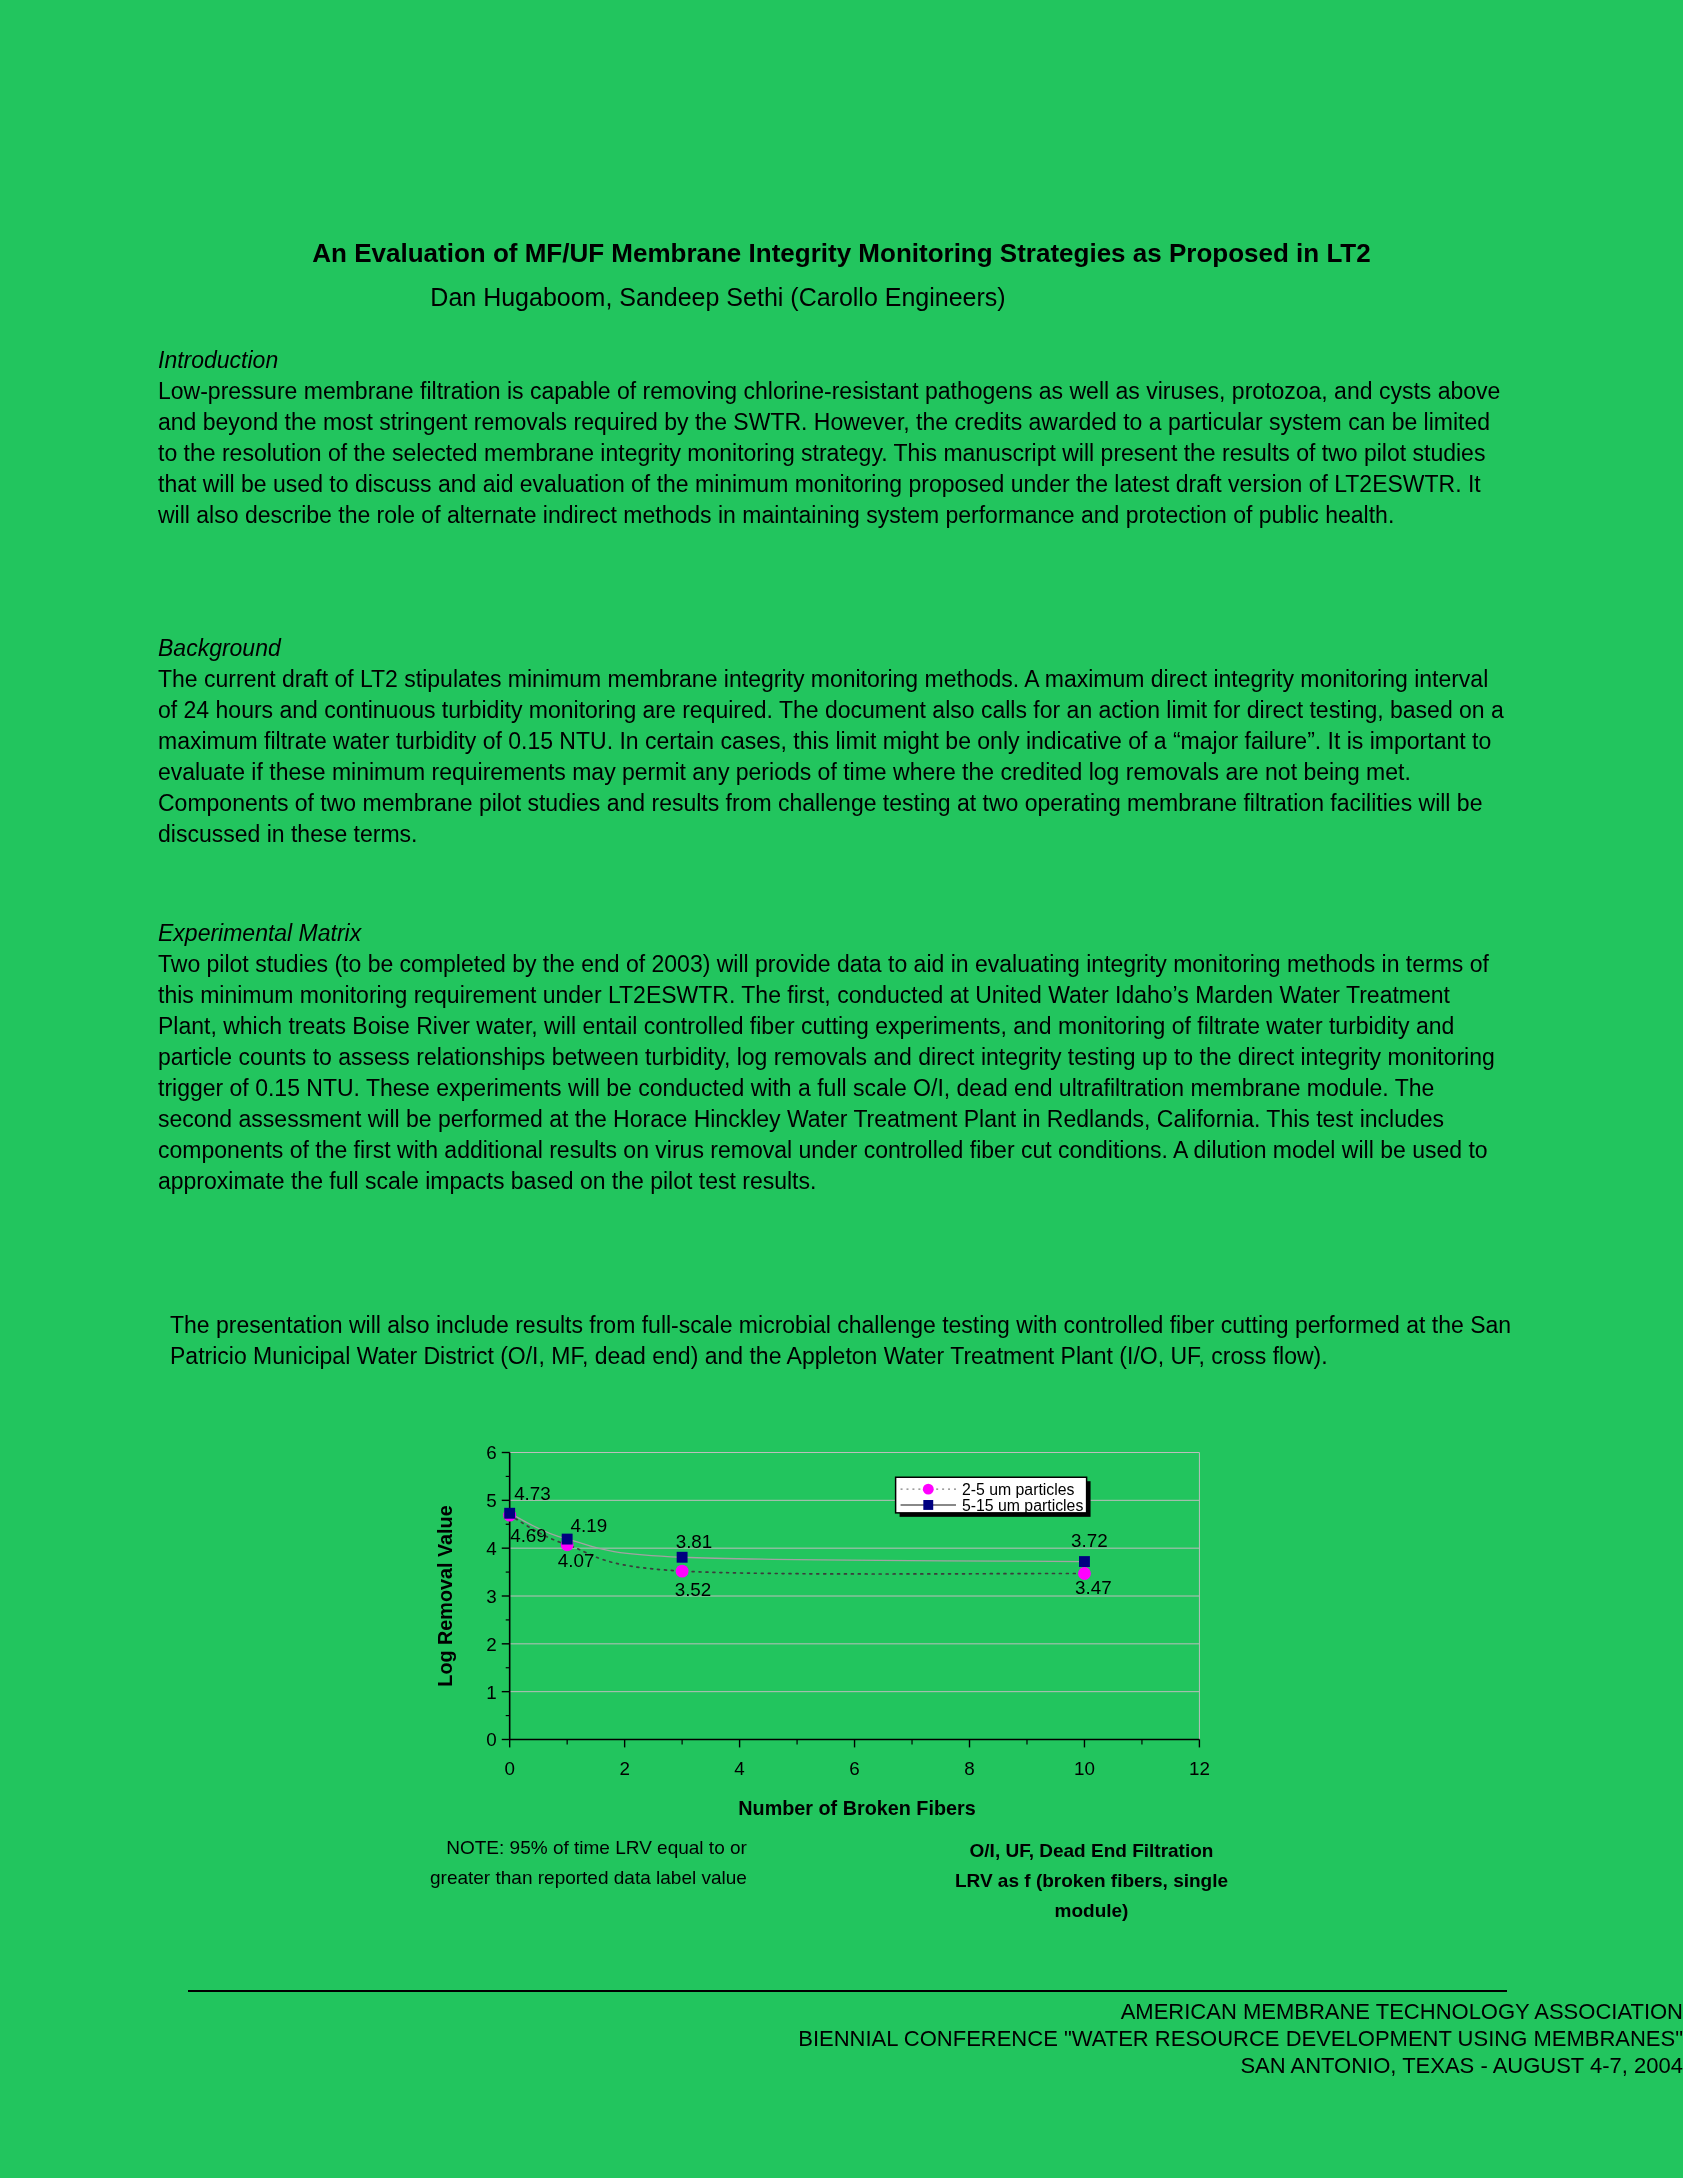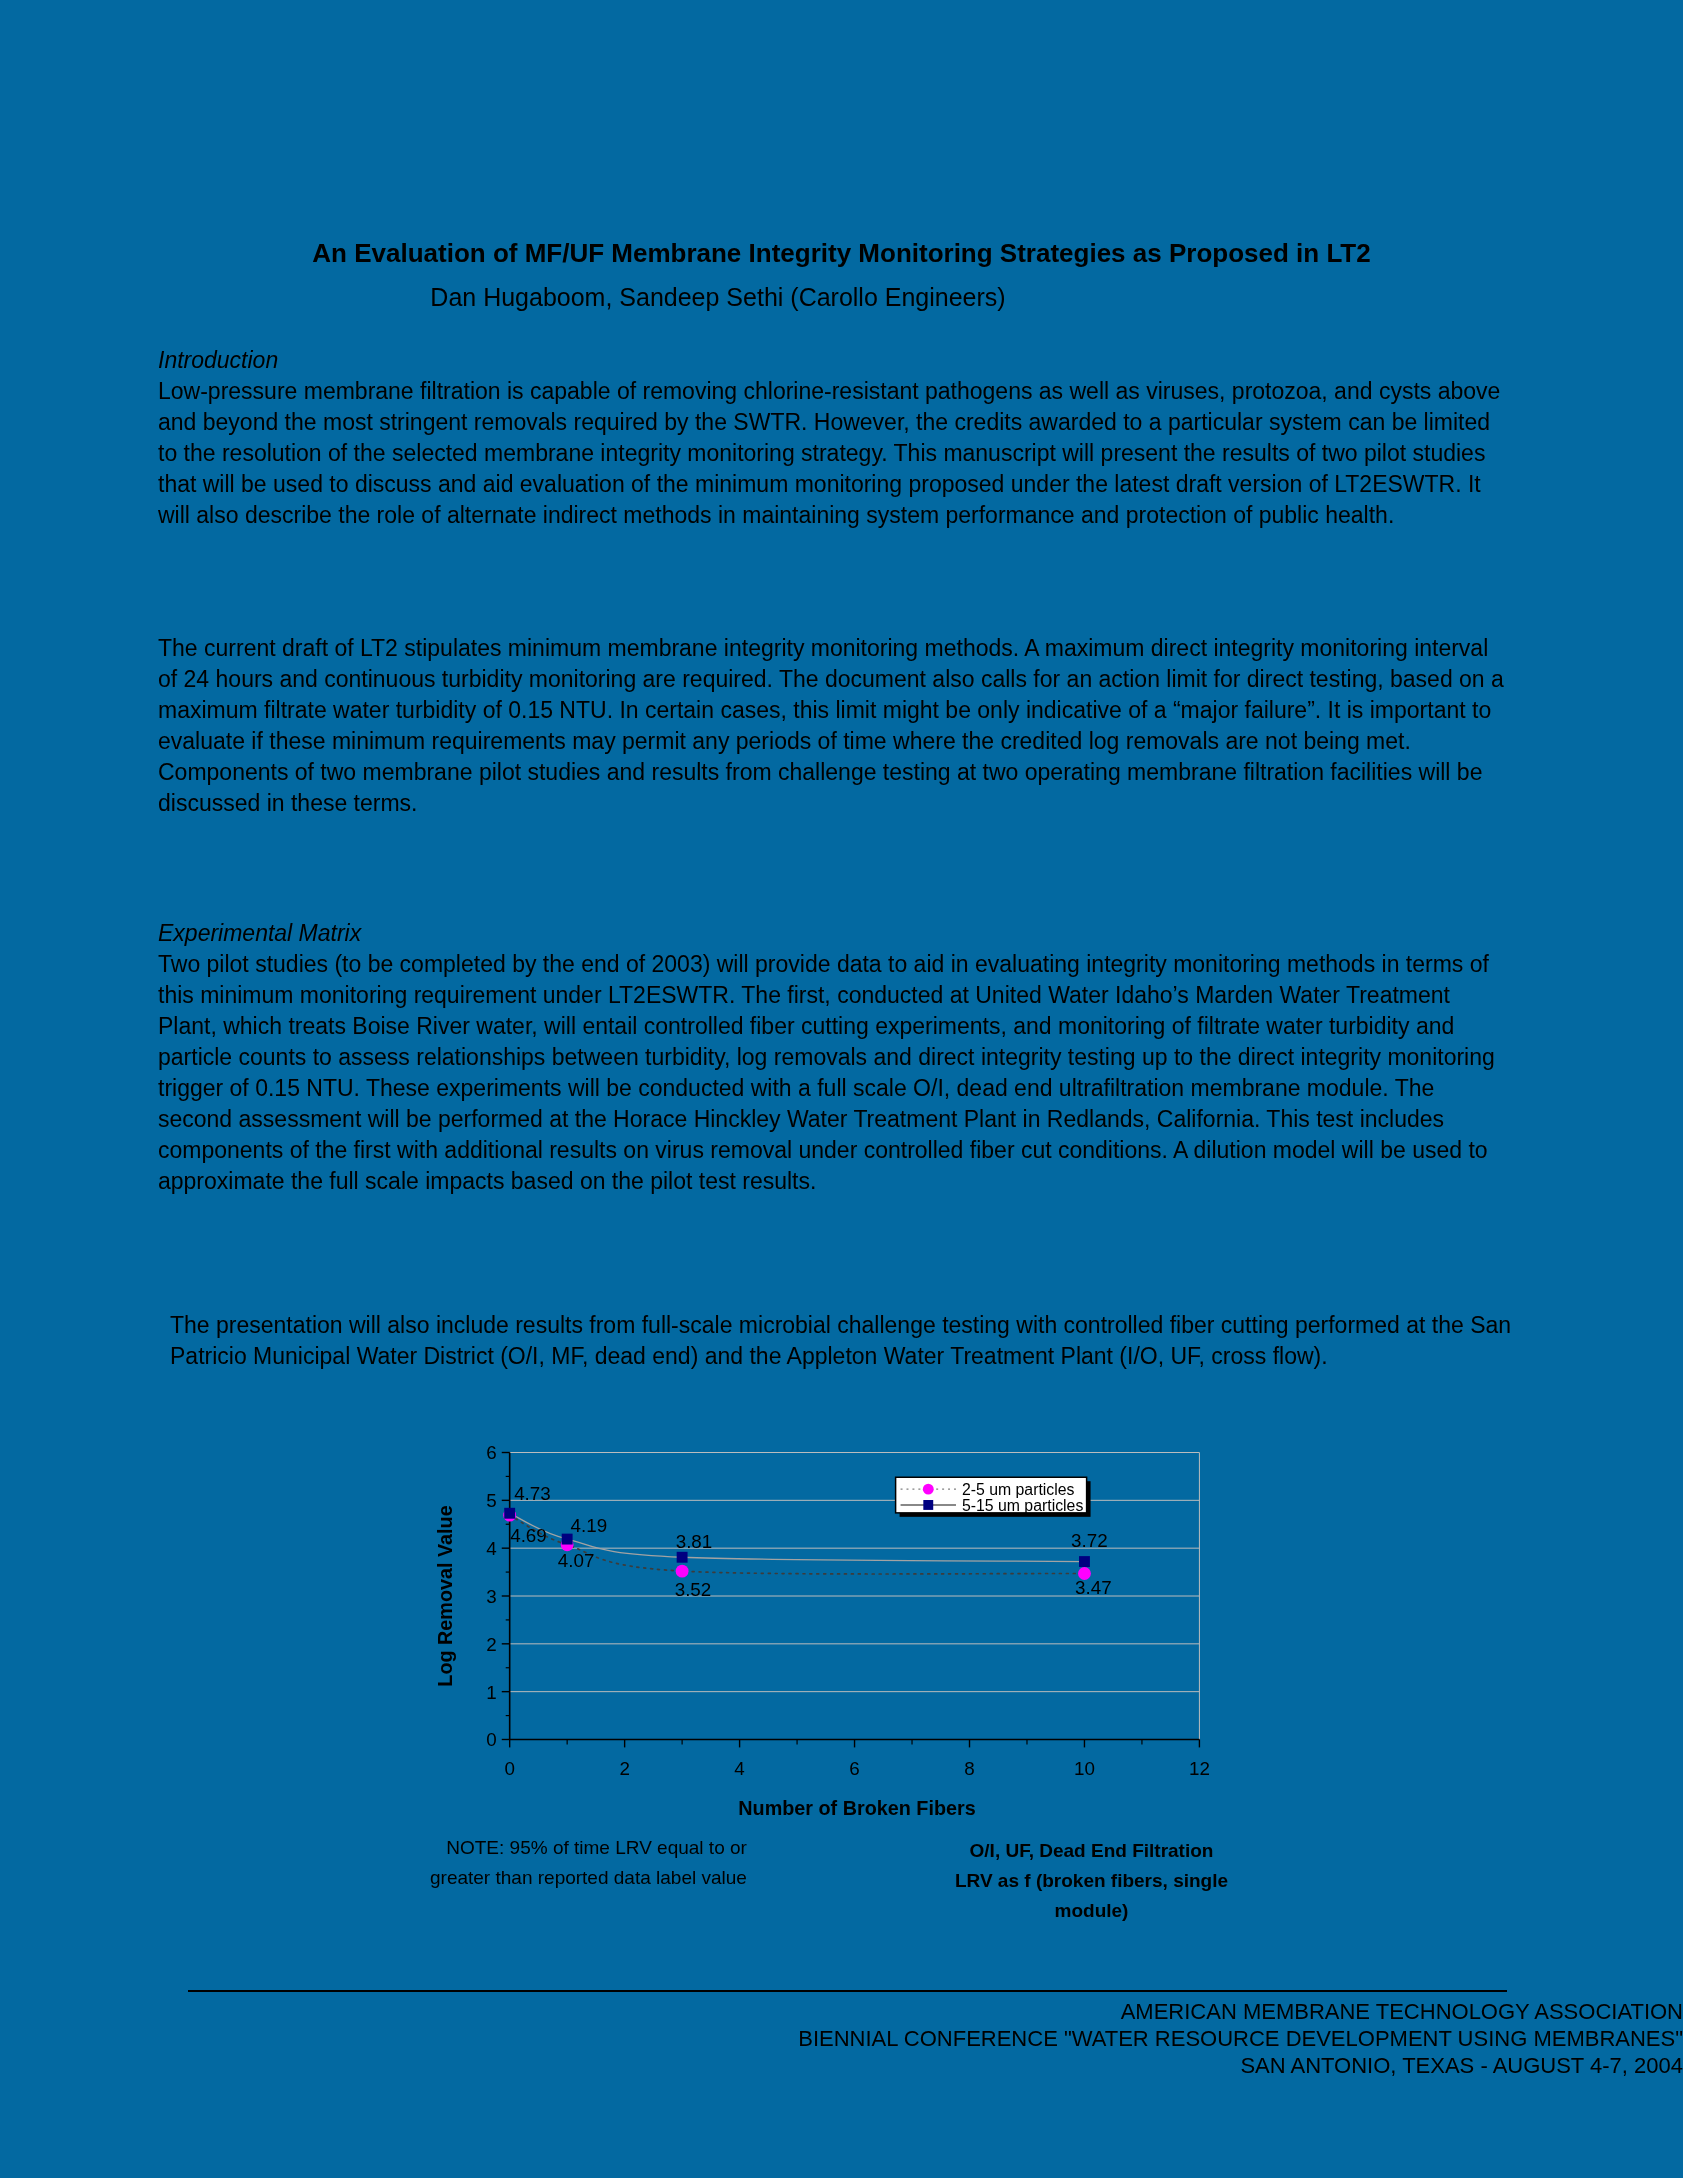--- a/index.html
+++ b/index.html
@@ -1,16 +1,16 @@
 <!DOCTYPE html>
 <html><head>
 <meta charset="utf-8">
 <style>
   html,body{margin:0;padding:0;background:#888;}
-  .page{position:relative;width:1683px;height:2178px;background:#0369a1;
+  .page{position:relative;width:1683px;height:2178px;background:#22c55e;
         font-family:"Liberation Sans",sans-serif;color:#000;overflow:hidden;}
   .paper-title{position:absolute;top:238px;left:0;width:1683px;text-align:center;
         font-size:26px;font-weight:bold;}
   .paper-authors{position:absolute;top:283px;left:0;width:1436px;text-align:center;
         font-size:25px;}
   .section{position:absolute;left:158px;width:1346px;font-size:23px;line-height:31px;}
   .section-heading{font-style:italic;}
   .section p{margin:0;}
   #sec-intro{top:345px;}
   #sec-background{top:633px;}
@@ -34,20 +34,21 @@
 
   <div class="paper-title">An Evaluation of MF/UF Membrane Integrity Monitoring Strategies as Proposed in LT2</div>
   <div class="paper-authors">Dan Hugaboom, Sandeep Sethi (Carollo Engineers)</div>
 
   <div class="section" id="sec-intro">
     <div class="section-heading">Introduction</div>
     <p>Low-pressure membrane filtration is capable of removing chlorine-resistant pathogens as well as viruses, protozoa, and cysts above and beyond the most stringent removals required by the SWTR. However, the credits awarded to a particular system can be limited to the resolution of the selected membrane integrity monitoring strategy. This manuscript will present the results of two pilot studies that will be used to discuss and aid evaluation of the minimum monitoring proposed under the latest draft version of LT2ESWTR. It will also describe the role of alternate indirect methods in maintaining system performance and protection of public health.</p>
   </div>
 
   <div class="section" id="sec-background">
+    <div class="section-heading">Background</div>
     <p>The current draft of LT2 stipulates minimum membrane integrity monitoring methods. A maximum direct integrity monitoring interval of 24 hours and continuous turbidity monitoring are required.  The document also calls for an action limit for direct testing, based on a maximum filtrate water turbidity of 0.15 NTU.  In certain cases, this limit might be only indicative of a “major failure”. It is important to evaluate if these minimum requirements may permit any periods of time where the credited log removals are not being met.  Components of two membrane pilot studies and results from challenge testing at two operating membrane filtration facilities will be discussed in these terms.</p>
   </div>
 
   <div class="section" id="sec-experimental">
     <div class="section-heading">Experimental Matrix</div>
     <p>Two pilot studies (to be completed by the end of 2003) will provide data to aid in evaluating integrity monitoring methods in terms of this minimum monitoring requirement under LT2ESWTR.  The first, conducted at United Water Idaho’s Marden Water Treatment Plant, which treats Boise River water, will entail controlled fiber cutting experiments, and monitoring of filtrate water turbidity and particle counts to assess relationships between turbidity, log removals and direct integrity testing up to the direct integrity monitoring trigger of 0.15 NTU.  These experiments will be conducted with a full scale O/I, dead end ultrafiltration membrane module. The second assessment will be performed at the Horace Hinckley Water Treatment Plant in Redlands, California.  This test includes components of the first with additional results on virus removal under controlled fiber cut conditions.  A dilution model will be used to approximate the full scale impacts based on the pilot test results.</p>
   </div>
 
   <p id="closing-para">The presentation will also include results from full-scale microbial challenge testing with controlled fiber cutting performed at the San Patricio Municipal Water District (O/I, MF, dead end) and the Appleton Water Treatment Plant (I/O, UF, cross flow).</p>
 

